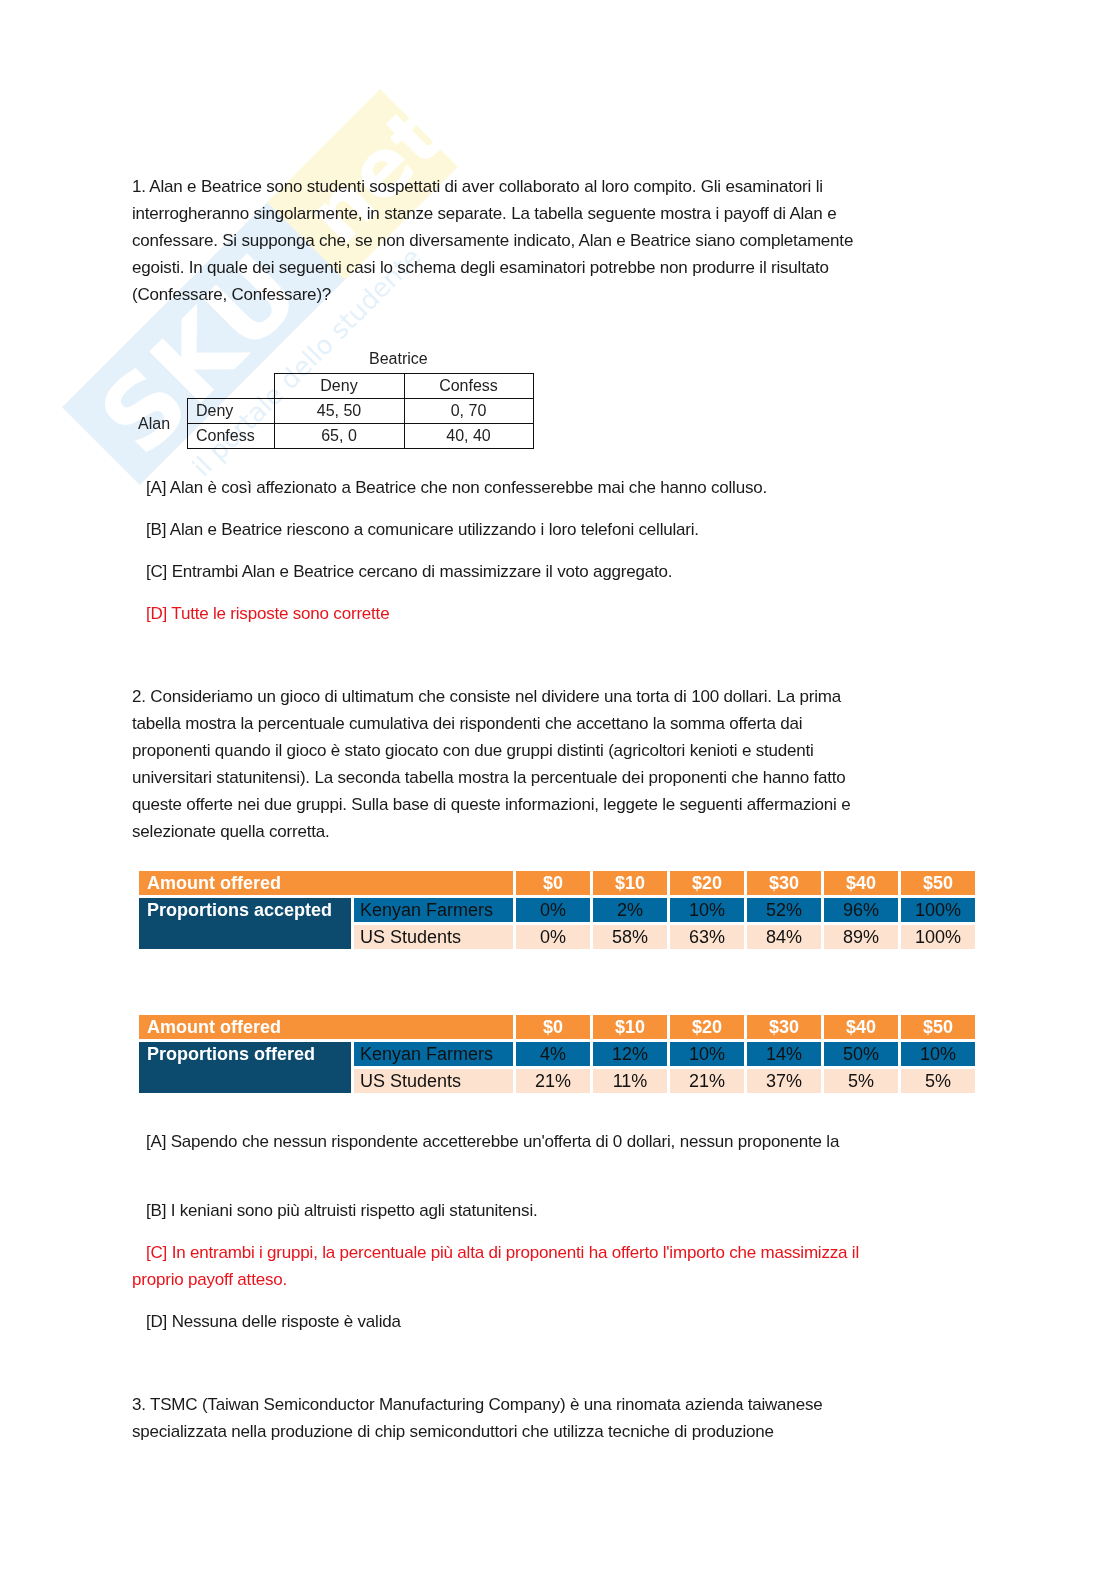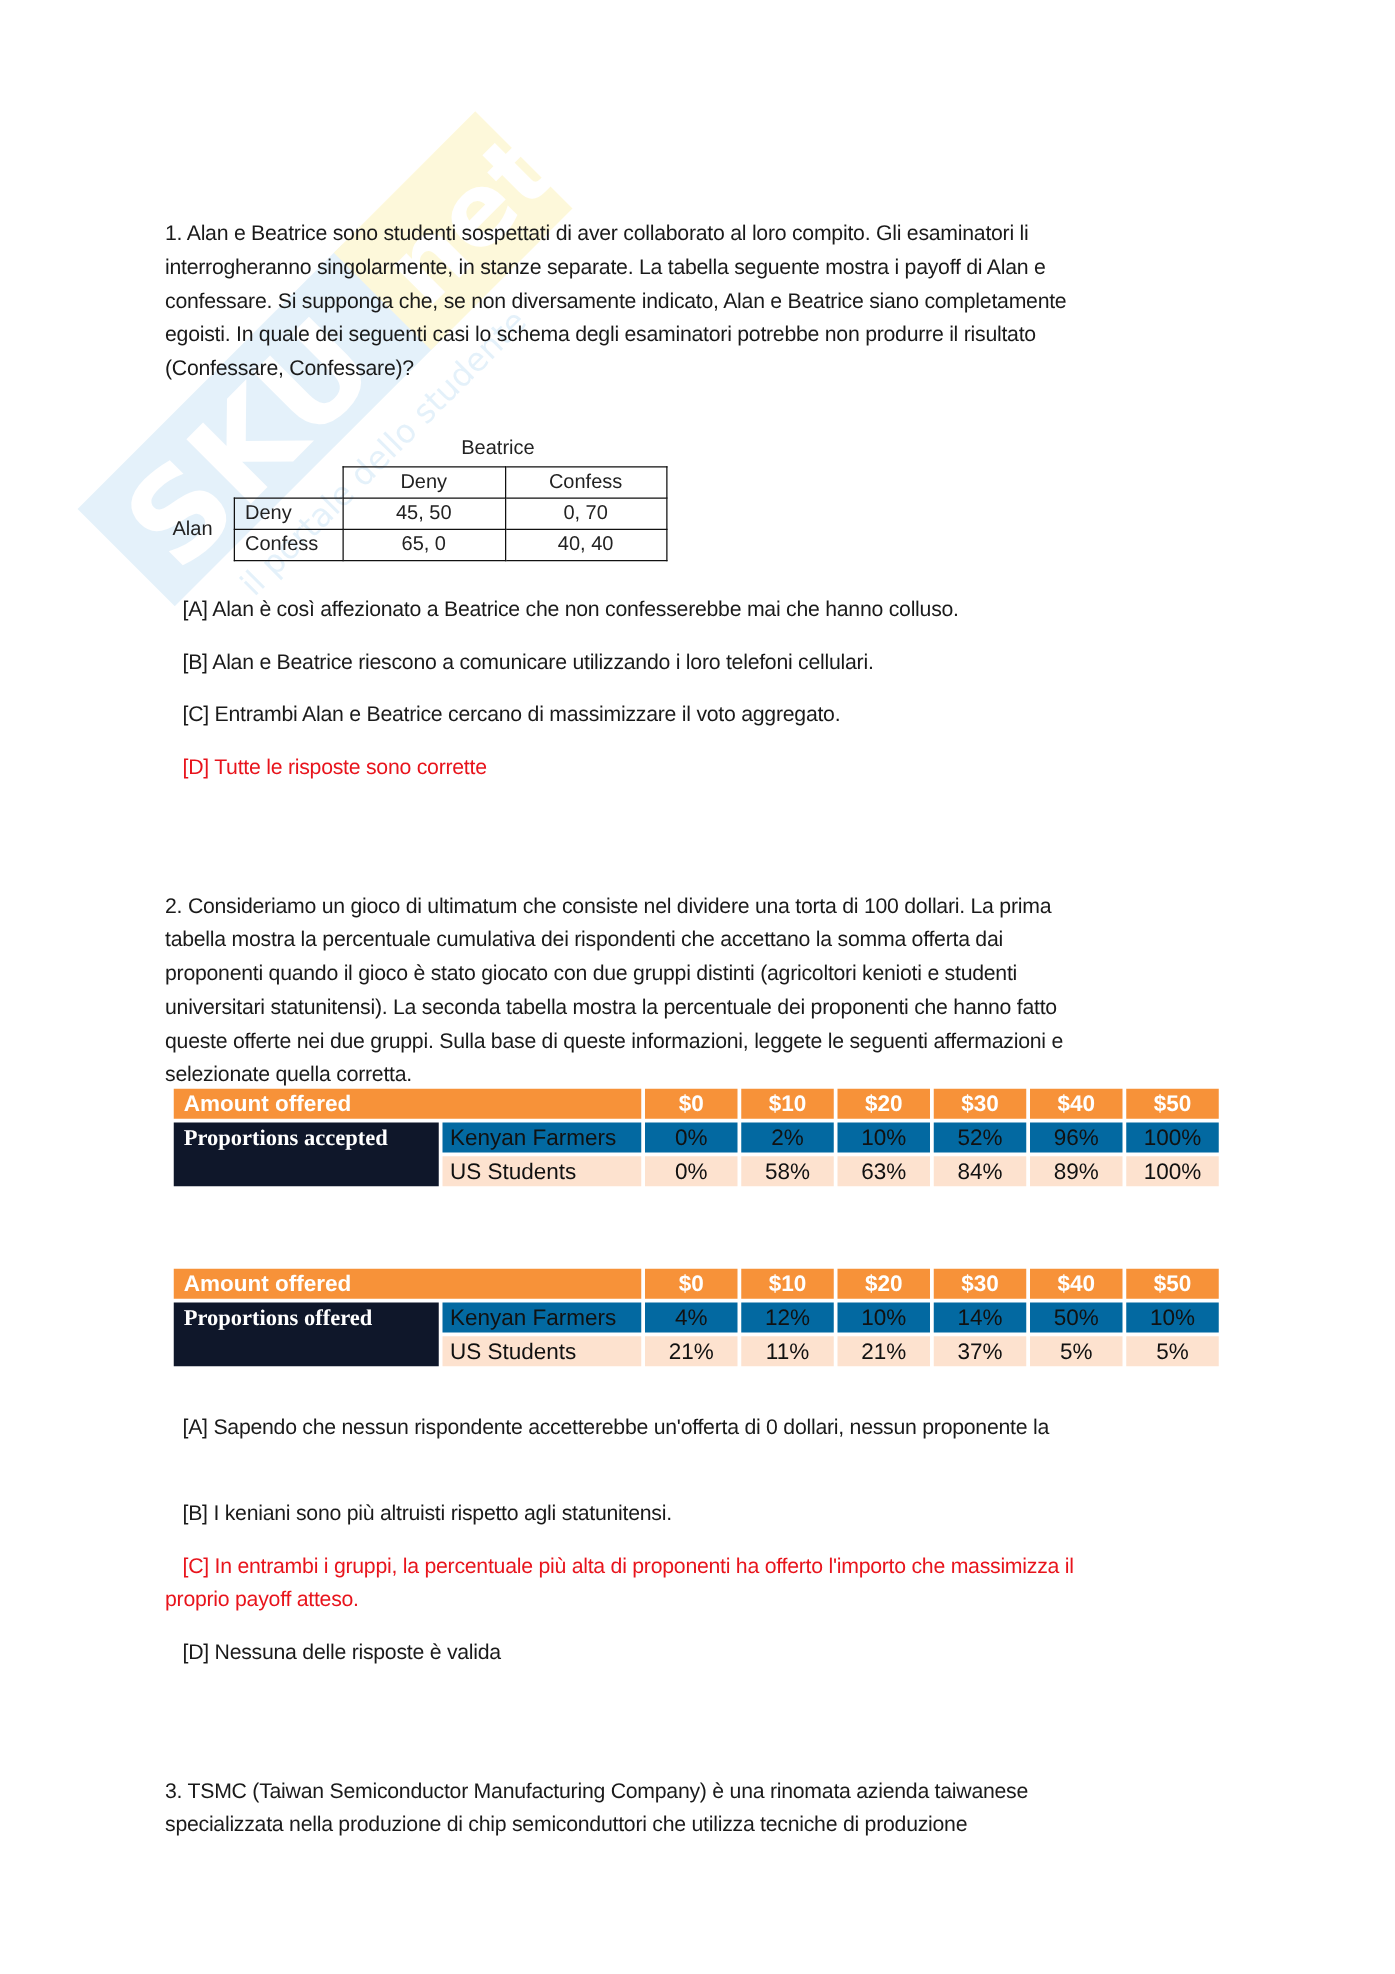--- a/index.html
+++ b/index.html
@@ -37,21 +37,21 @@
   .bd { border: 1.5px solid #111; }
 
   
   table.ut {
     position: absolute; left: 136px; border-collapse: separate; border-spacing: 3px;
     font-size: 18px; font-weight: normal;
   }
   table.ut td { height: 24px; padding: 0 6px; white-space: nowrap; }
   table.ut .h { background: #f79239; color: #ffffff; font-weight: bold; text-align: center; }
   table.ut .hl { background: #f79239; color: #ffffff; font-weight: bold; text-align: left; padding-left: 8px; }
-  table.ut .side { background: #0f172a; color: #ffffff; font-weight: bold; vertical-align: top; padding-left: 8px; padding-top: 2px; font-family: Liberation Serif, serif; }
+  table.ut .side { background: #0c4a6e; color: #ffffff; font-weight: bold; vertical-align: top; padding-left: 8px; padding-top: 2px; }
   table.ut .g1 { background: #0369a1; color: #111; }
   table.ut .g2 { background: #fde2cf; color: #111; }
   table.ut .v { text-align: center; }
 </style>
 </head>
 <body>
 
 <svg class="watermark" viewBox="0 0 480 480">
   <g transform="rotate(-45 240 240)" opacity="0.55">
     <rect x="10" y="190" width="300" height="110" fill="#cfe6f6"></rect>
@@ -100,21 +100,21 @@
   <div class="opt" style="top:516px;">
     <div class="ind">[B] Alan e Beatrice riescono a comunicare utilizzando i loro telefoni cellulari.</div>
   </div>
   <div class="opt" style="top:558px;">
     <div class="ind">[C] Entrambi Alan e Beatrice cercano di massimizzare il voto aggregato.</div>
   </div>
   <div class="opt red" style="top:600px;">
     <div class="ind">[D] Tutte le risposte sono corrette</div>
   </div>
 
-  <div class="para" style="top:683px;margin-top:28px;">
+  <div class="para" style="top:683px;">
     <div>2. Consideriamo un gioco di ultimatum che consiste nel dividere una torta di 100 dollari. La prima</div>
     <div>tabella mostra la percentuale cumulativa dei rispondenti che accettano la somma offerta dai</div>
     <div>proponenti quando il gioco è stato giocato con due gruppi distinti (agricoltori kenioti e studenti</div>
     <div>universitari statunitensi). La seconda tabella mostra la percentuale dei proponenti che hanno fatto</div>
     <div>queste offerte nei due gruppi. Sulla base di queste informazioni, leggete le seguenti affermazioni e</div>
     <div>selezionate quella corretta.</div>
   </div>
 
   <table class="ut" style="top:868px;">
     <tbody>
@@ -189,18 +189,18 @@
     <div class="ind">[B] I keniani sono più altruisti rispetto agli statunitensi.</div>
   </div>
   <div class="opt red" style="top:1239px;">
     <div class="ind">[C] In entrambi i gruppi, la percentuale più alta di proponenti ha offerto l'importo che massimizza il</div>
     <div>proprio payoff atteso.</div>
   </div>
   <div class="opt" style="top:1308px;">
     <div class="ind">[D] Nessuna delle risposte è valida</div>
   </div>
 
-  <div class="para" style="top:1391px;margin-top:28px;">
+  <div class="para" style="top:1391px;">
     <div>3. TSMC (Taiwan Semiconductor Manufacturing Company) è una rinomata azienda taiwanese</div>
     <div>specializzata nella produzione di chip semiconduttori che utilizza tecniche di produzione</div>
   </div>
 
 </div>
 
 </body></html>

